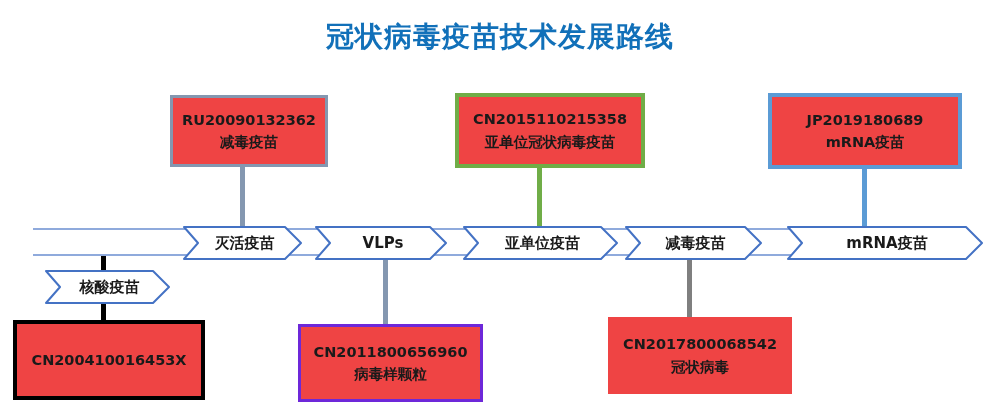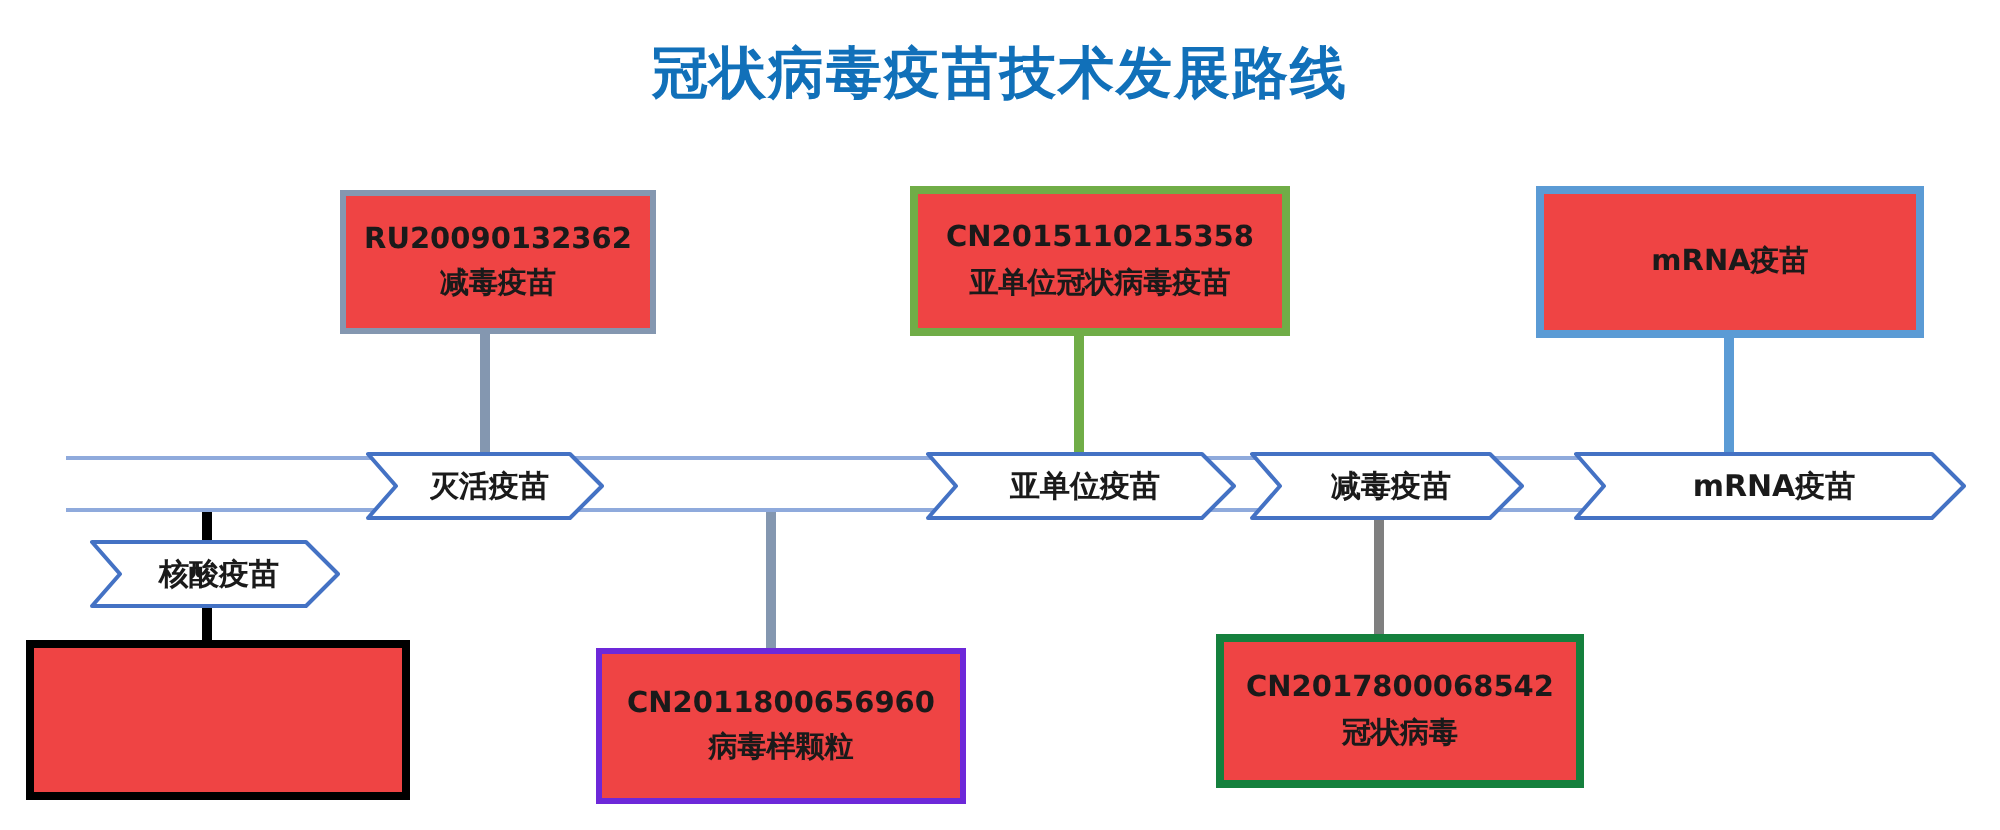--- a/index.html
+++ b/index.html
@@ -49,21 +49,21 @@
     position:absolute;background:#ef4444;
     display:flex;flex-direction:column;align-items:center;justify-content:center;
     text-align:center;font-weight:bold;color:#1a1a1a;font-size:14.5px;line-height:1.55;
     box-sizing:border-box;white-space:nowrap;
   }
   .box-ru   {left:170px;top:95px; width:158px;height:72px;border:3px solid #8497B0;}
   .box-cn15 {left:455px;top:93px; width:190px;height:75px;border:4px solid #70AD47;text-align:right;}
   .box-jp   {left:768px;top:93px; width:194px;height:76px;border:4px solid #5B9BD5;}
   .box-cn04 {left:13px; top:320px;width:192px;height:80px;border:4px solid #000000;}
   .box-cn11 {left:298px;top:324px;width:185px;height:78px;border:3px solid #6d28d9;}
-  .box-cn17 {left:608px;top:317px;width:184px;height:77px;border:4px solid #15803d;}
+  .box-cn17 {left:608px;top:317px;width:184px;height:77px;border:4px solid #ef4444;}
 </style>
 </head>
 <body>
 
 <div class="canvas">
 
   <div class="page-title">冠状病毒疫苗技术发展路线</div>
 
   <div class="connector conn-grayblue-up"></div>
   <div class="connector conn-green"></div>
@@ -79,20 +79,26 @@
       <polygon points="1,1 108,1 124,17 108,33 1,33 15,17" fill="#ffffff" stroke="#4472C4" stroke-width="2" stroke-linejoin="round"></polygon>
     </svg>
     <span class="stage-label">核酸疫苗</span>
   </div>
   <div class="chevron ch2">
     <svg width="119" height="34" viewBox="0 0 119 34">
       <polygon points="1,1 102,1 118,17 102,33 1,33 15,17" fill="#ffffff" stroke="#4472C4" stroke-width="2" stroke-linejoin="round"></polygon>
     </svg>
     <span class="stage-label">灭活疫苗</span>
   </div>
+  <div class="chevron ch3">
+    <svg width="132" height="34" viewBox="0 0 132 34">
+      <polygon points="1,1 115,1 131,17 115,33 1,33 15,17" fill="#ffffff" stroke="#4472C4" stroke-width="2" stroke-linejoin="round"></polygon>
+    </svg>
+    <span class="stage-label">VLPs</span>
+  </div>
   <div class="chevron ch4">
     <svg width="155" height="34" viewBox="0 0 155 34">
       <polygon points="1,1 138,1 154,17 138,33 1,33 15,17" fill="#ffffff" stroke="#4472C4" stroke-width="2" stroke-linejoin="round"></polygon>
     </svg>
     <span class="stage-label">亚单位疫苗</span>
   </div>
   <div class="chevron ch5">
     <svg width="137" height="34" viewBox="0 0 137 34">
       <polygon points="1,1 120,1 136,17 120,33 1,33 15,17" fill="#ffffff" stroke="#4472C4" stroke-width="2" stroke-linejoin="round"></polygon>
     </svg>
@@ -107,24 +113,26 @@
 
   <div class="pbox box-ru">
     <span>RU20090132362</span>
     <span>减毒疫苗</span>
   </div>
   <div class="pbox box-cn15">
     <span>CN2015110215358</span>
     <span>亚单位冠状病毒疫苗</span>
   </div>
   <div class="pbox box-jp">
+    <span>JP2019180689</span>
     <span>mRNA疫苗</span>
   </div>
 
   <div class="pbox box-cn04">
+    <span>CN200410016453X</span>
   </div>
   <div class="pbox box-cn11">
     <span>CN2011800656960</span>
     <span>病毒样颗粒</span>
   </div>
   <div class="pbox box-cn17">
     <span>CN2017800068542</span>
     <span>冠状病毒</span>
   </div>
 

